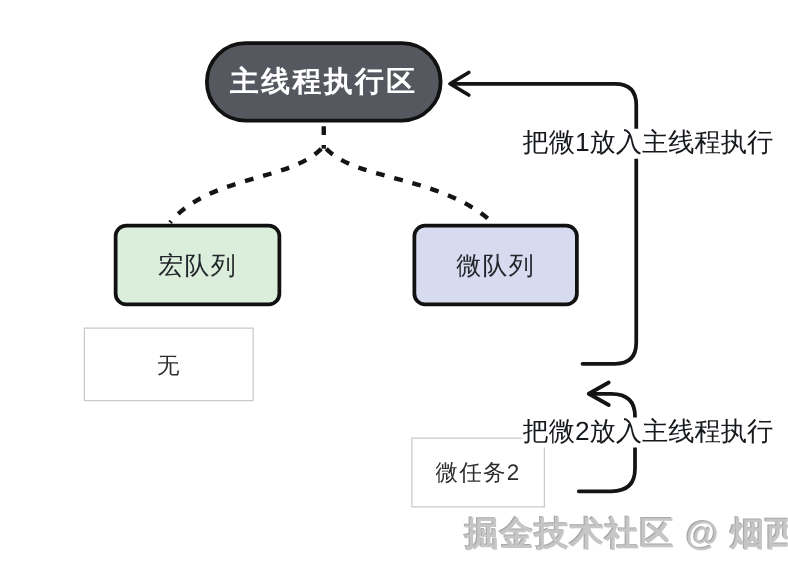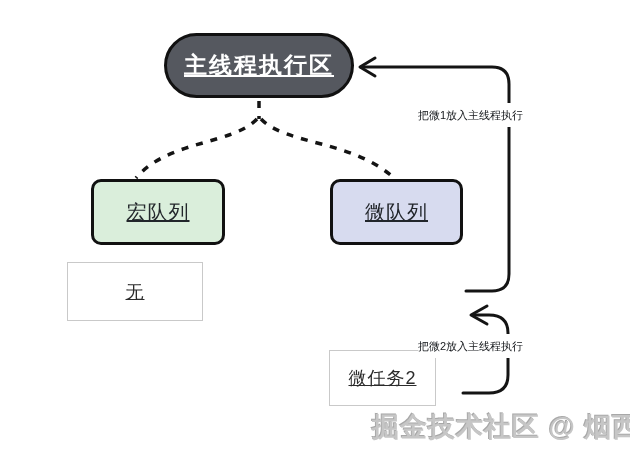--- a/index.html
+++ b/index.html
@@ -42,21 +42,20 @@
     stroke-dasharray: 7 8;
     stroke-linecap: butt;
   }
   .box {
     position: absolute;
     box-sizing: border-box;
     display: flex;
     align-items: center;
     justify-content: center;
     z-index: 2;
-    text-decoration: underline;
   }
   .main-node {
     left: 164px; top: 33px; width: 190px; height: 65px;
     background: var(--main-node-fill);
     border: 3.5px solid var(--node-border);
     border-radius: 33px;
     color: var(--main-node-text);
     font-size: 23px;
     font-weight: bold;
     letter-spacing: 2px;
@@ -78,23 +77,24 @@
     letter-spacing: 1px;
   }
   .slot.none  { left: 67px;  top: 262px; width: 136px; height: 59px; }
   .slot.task1 { left: 329px; top: 262px; width: 136px; height: 58px; }
   .slot.task2 { left: 329px; top: 350px; width: 107px; height: 56px; }
   .annotation {
     position: absolute;
     z-index: 3;
     background: var(--background);
     color: #15181c;
-    font-size: 11px;
+    font-size: 21px;
     line-height: 24px;
     width: 184px;
+    text-align: center;
     white-space: nowrap;
   }
   .annotation.a1 { left: 418px; top: 103px; }
   .annotation.a2 { left: 418px; top: 334px; }
   .watermark {
     position: absolute;
     z-index: 4;
     left: 372px; top: 409px;
     font-size: 27px;
     font-weight: bold;

